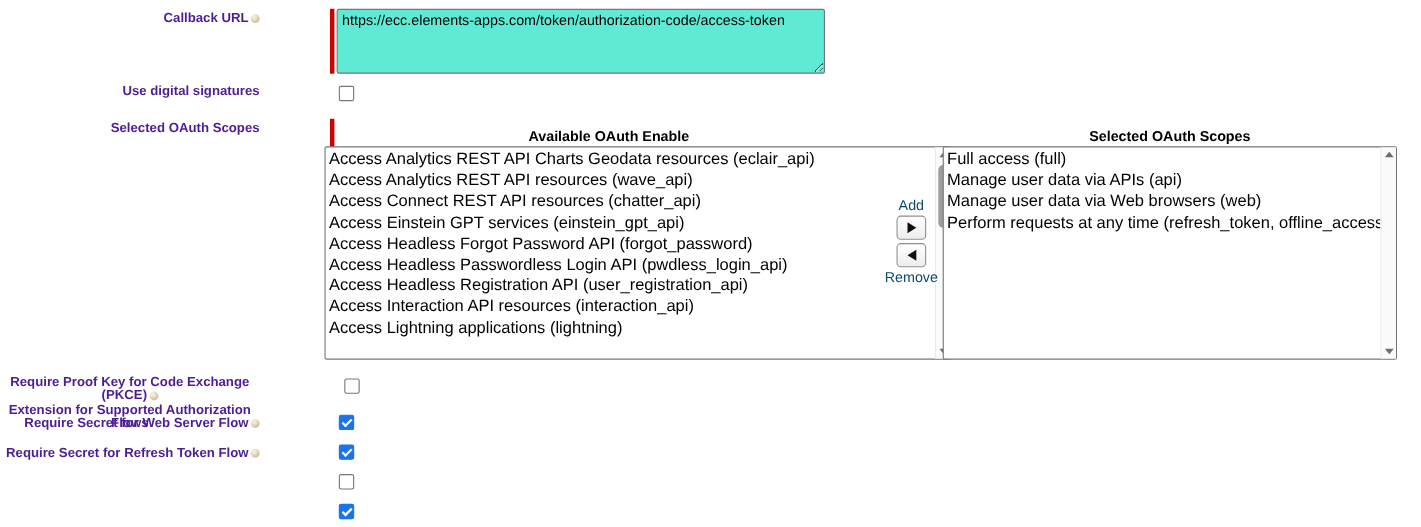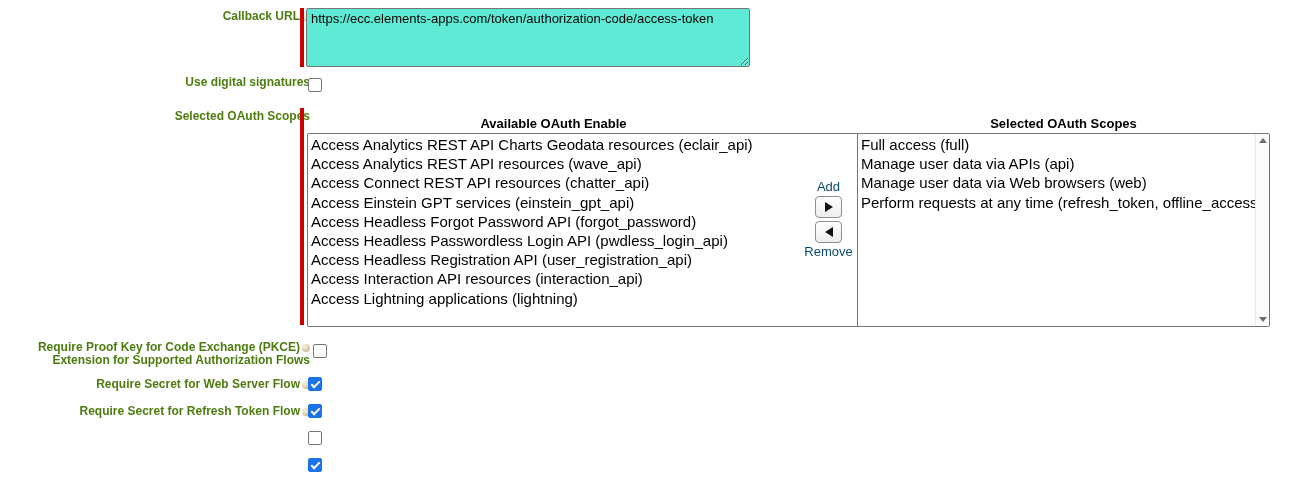--- a/index.html
+++ b/index.html
@@ -2,24 +2,24 @@
 <html><head>
 <meta charset="utf-8">
 <style>
   html,body { margin:0; padding:0; background:#fff; }
   .canvas {
     position:relative; width:1292px; height:479px; background:#ffffff;
     font-family:"Liberation Sans", sans-serif; overflow:hidden;
   }
   
   .flabel {
-    position:absolute; left:16px; width:294px; text-align:right;
-    font-size:12px; font-weight:bold; color:#4d7c0f; line-height:12px;
+    position:absolute; left:0; width:236px; text-align:right;
+    font-size:12px; font-weight:bold; color:#4c1d95; line-height:12px;
   }
-  .flabel .line { display:block; margin-bottom:1px; }
+  .flabel .line { display:block; margin-bottom:1px;text-align:center; }
   .help-icon {
     display:inline-block; width:8px; height:8px; border-radius:50%;
     background:radial-gradient(circle at 35% 30%, #f2e9d6 20%, #cdbb94 75%, #b5a37c 100%);
     margin-left:2px; vertical-align:-1px;
   }
   
   .reqbar { position:absolute; left:300px; width:4px; background:#cc0000; }
   
   .cb-textarea {
     position:absolute; left:306px; top:8px; width:444px; height:59px;
@@ -88,21 +88,21 @@
   <span class="checkbox" style="left:308px; top:78px;"></span>
 
   <div class="flabel" style="top:110px;">
     <span>Selected OAuth Scopes</span>
   </div>
   <div class="reqbar" style="top:108px; height:217px;"></div>
 
   <div class="list-header" style="left:307px; width:493px;">Available OAuth Enable</div>
   <div class="list-header" style="left:857px; width:413px;">Selected OAuth Scopes</div>
 
-  <div class="listbox" style="left:307px; width:570px;gap:18px;">
+  <div class="listbox" style="left:295px; width:570px;gap:18px;">
     <div class="opts">
       <div class="opt">Access Analytics REST API Charts Geodata resources (eclair_api)</div>
       <div class="opt">Access Analytics REST API resources (wave_api)</div>
       <div class="opt">Access Connect REST API resources (chatter_api)</div>
       <div class="opt">Access Einstein GPT services (einstein_gpt_api)</div>
       <div class="opt">Access Headless Forgot Password API (forgot_password)</div>
       <div class="opt">Access Headless Passwordless Login API (pwdless_login_api)</div>
       <div class="opt">Access Headless Registration API (user_registration_api)</div>
       <div class="opt">Access Interaction API resources (interaction_api)</div>
       <div class="opt">Access Lightning applications (lightning)</div>

